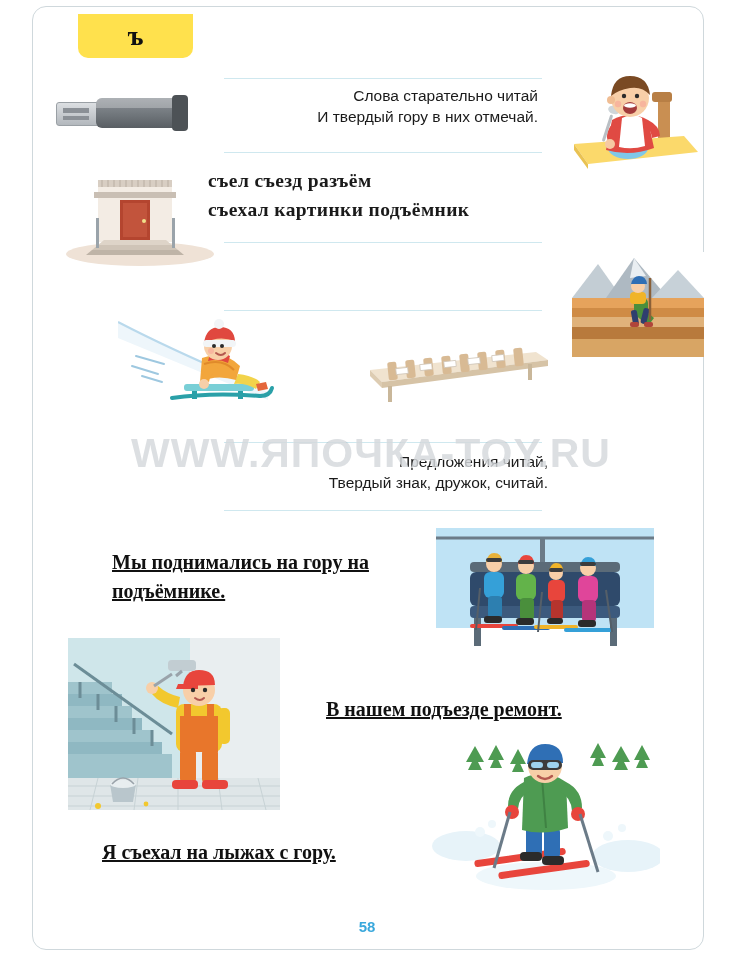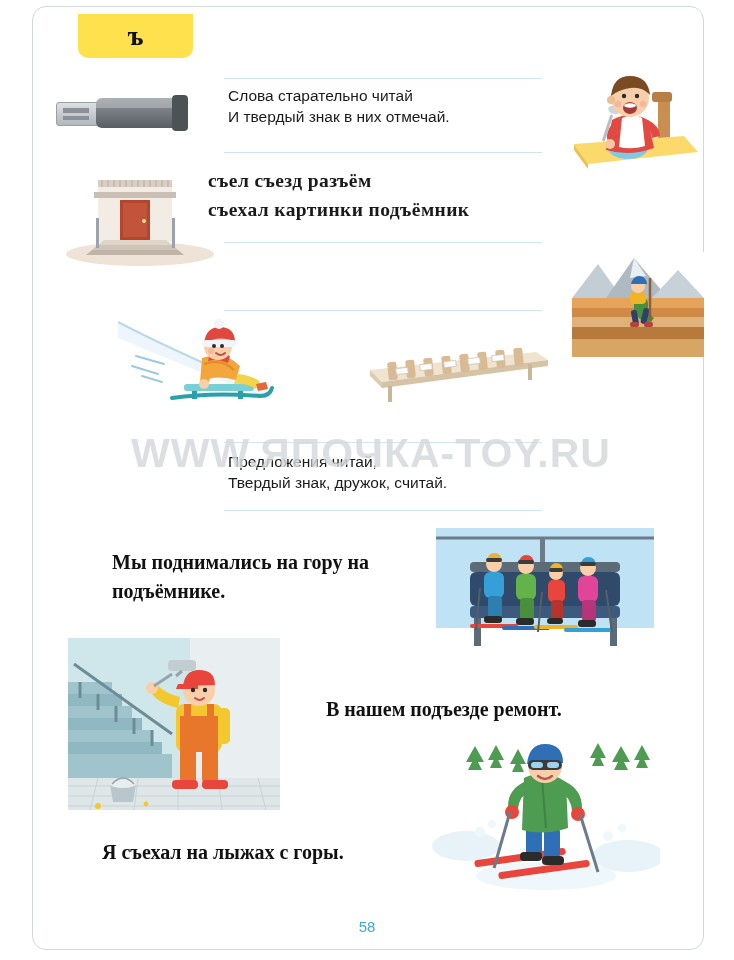--- a/index.html
+++ b/index.html
@@ -46,20 +46,21 @@
     font-weight: bold;
     font-size: 27px;
     color: #111111;
     line-height: 1;
   }
 
   .text-block {
     position: absolute;
     color: #1a1a1a;
     line-height: 1.35;
+    text-align: right;
   }
   .intro {
     left: 228px;
     top: 86px;
     width: 310px;
     font-size: 15.5px;
   }
   .wordlist {
     left: 208px;
     top: 166px;
@@ -83,20 +84,21 @@
     width: 320px;
     font-size: 15.5px;
   }
   .sentence {
     position: absolute;
     font-family: "Liberation Serif", serif;
     font-weight: bold;
     color: #111111;
     font-size: 20px;
     line-height: 1.45;
+    text-decoration: underline;
   }
   .s1 { left: 112px; top: 548px; width: 320px; }
   .s2 { left: 326px; top: 695px; width: 330px; }
   .s3 { left: 102px; top: 838px; width: 360px; }
 
   .divider {
     position: absolute;
     height: 1px;
     background: #cfe8ef;
   }
@@ -108,21 +110,21 @@
   .d6 { left: 224px; top: 510px; width: 318px; }
 
   .page-num {
     position: absolute;
     left: 0;
     top: 918px;
     width: 734px;
     text-align: center;
     color: #3aa8dc;
     font-size: 15px;
-    font-weight: normal;
+    font-weight: bold;
   }
 
   
   .watermark {
     position: absolute;
     left: 46px;
     top: 430px;
     width: 650px;
     text-align: center;
     font-family: "Liberation Sans", sans-serif;
@@ -218,21 +220,21 @@
   <div class="divider d6"></div>
 
   <div class="illus" id="illus-usb">
     <div class="connector"></div>
     <div class="body"></div>
     <div class="cap"></div>
   </div>
 
   <div class="text-block intro">
     <div>Слова старательно читай</div>
-    <div>И твердый знак в них отмечай.</div>
+    <div>И твердый гору в них отмечай.</div>
   </div>
 
   <div class="illus" id="illus-boy">
     <svg width="140" height="110" viewBox="0 0 140 110">
 
       <rect x="92" y="22" width="12" height="62" fill="#c98f52"></rect>
       <rect x="86" y="22" width="20" height="10" rx="3" fill="#b87f45"></rect>
 
       <path d="M8 74 L118 66 L132 82 L22 94 Z" fill="#fbd96b"></path>
       <path d="M8 74 L22 94 L22 99 L8 80 Z" fill="#e9c252"></path>
@@ -621,17 +623,17 @@
 
       <path d="M106 50 q7 6 14 0" stroke="#b4584f" stroke-width="2.4" fill="none" stroke-linecap="round"></path>
 
       <circle cx="48" cy="106" r="5" fill="#eef7fb"></circle>
       <circle cx="60" cy="98" r="4" fill="#eef7fb"></circle>
       <circle cx="176" cy="110" r="5" fill="#eef7fb"></circle>
       <circle cx="190" cy="102" r="4" fill="#eef7fb"></circle>
     </svg>
   </div>
 
-  <div class="sentence s3">Я съехал на лыжах с горы.</div>
+  <div class="sentence s3">Я съехал на лыжах с гору.</div>
 
   <div class="page-num">58</div>
 
 </div>
 
 </body></html>

